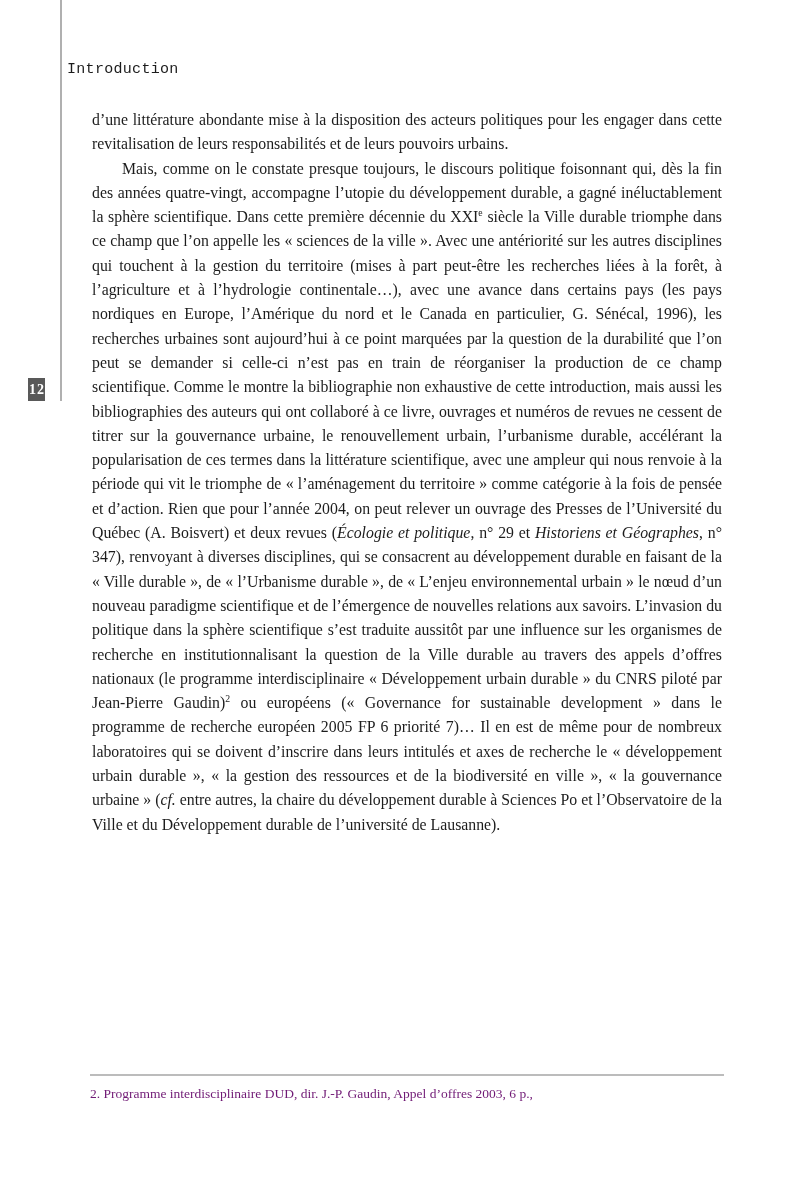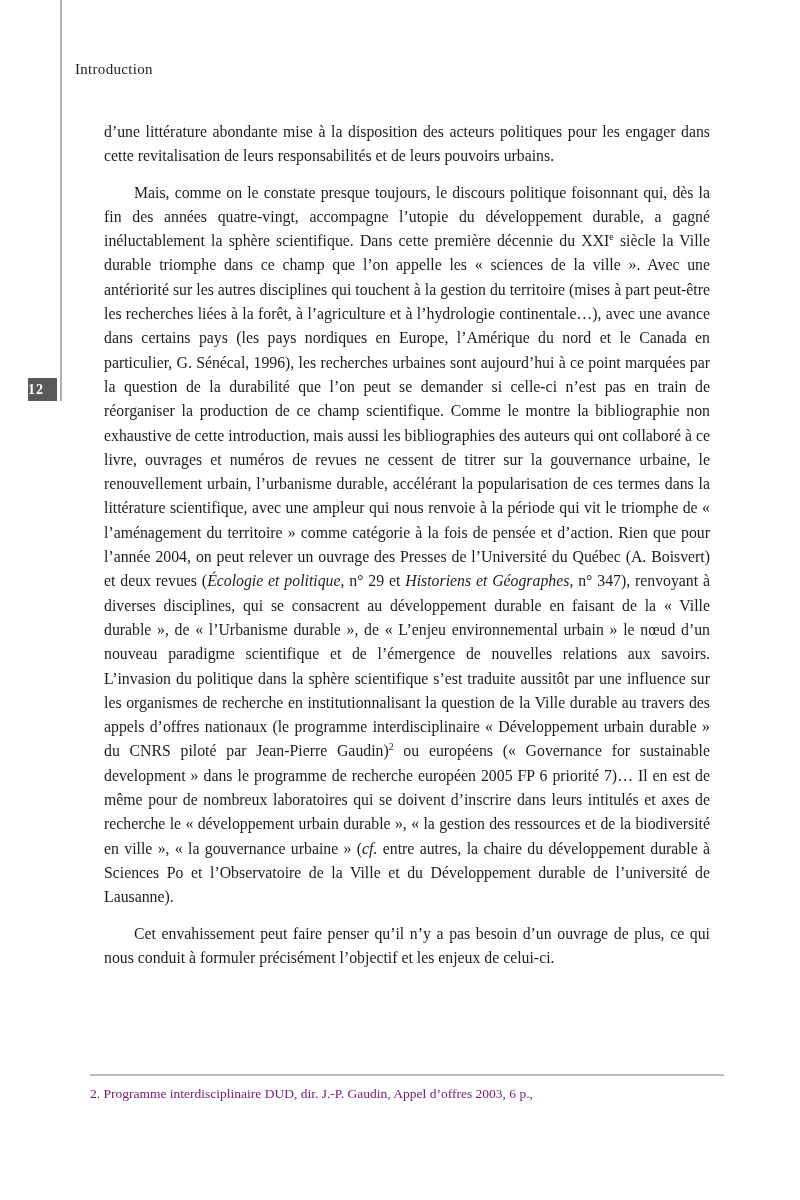--- a/index.html
+++ b/index.html
@@ -18,47 +18,48 @@
     }
     .edge-rule {
       position: absolute;
       left: 60px; top: 0;
       width: 2px; height: 401px;
       background: #b0b0b0;
     }
     .page-num-badge {
       position: absolute;
       left: 28px; top: 378px;
-      width: 29px; height: 23px;
+      width: 17px; height: 23px;
       background: #595959;
       color: #ffffff;
       font-size: 14px;
       font-weight: bold;
-      text-align: left;
+      text-align: right;
       line-height: 23px;
       letter-spacing: 1px;
     }
     .running-header {
       position: absolute;
-      left: 75px; top: 61px;
+      left: 67px; top: 61px;
       font-size: 15px;
       color: #1c1c1c;
       letter-spacing: 0.3px;
+      font-family: Liberation Mono, monospace;
     }
     .text-block {
       position: absolute;
       left: 92px; top: 108px;
       width: 630px;
       color: #1c1c1c;
       font-size: 15.8px;
       line-height: 24.3px;
       text-align: justify;
     }
     .text-block p {
-      margin: 12px;
+      margin: 0;
       padding: 0;
     }
     .text-block p.indent { text-indent: 30px; }
     .text-block em { font-style: italic; }
     .text-block sup {
       font-size: 0.62em;
       line-height: 0;
       vertical-align: super;
     }
     .footnote-area {
@@ -85,21 +86,20 @@
 
   <div class="edge-rule"></div>
 
   <div class="page-num-badge">12</div>
 
   <div class="running-header">Introduction</div>
 
   <div class="text-block">
       <p class=""><span>d’une littérature abondante mise à la disposition des acteurs politiques pour les engager dans cette revitalisation de leurs responsabilités et de leurs pouvoirs urbains.</span></p>
       <p class="indent"><span>Mais, comme on le constate presque toujours, le discours politique foisonnant qui, dès la fin des années quatre-vingt, accompagne l’utopie du développement durable, a gagné inéluctablement la sphère scientifique. Dans cette première décennie du XXI</span><sup>e</sup><span> siècle la Ville durable triomphe dans ce champ que l’on appelle les « sciences de la ville ». Avec une antériorité sur les autres disciplines qui touchent à la gestion du territoire (mises à part peut-être les recherches liées à la forêt, à l’agriculture et à l’hydrologie continentale…), avec une avance dans certains pays (les pays nordiques en Europe, l’Amérique du nord et le Canada en particulier, G. Sénécal, 1996), les recherches urbaines sont aujourd’hui à ce point marquées par la question de la durabilité que l’on peut se demander si celle-ci n’est pas en train de réorganiser la production de ce champ scientifique. Comme le montre la bibliographie non exhaustive de cette introduction, mais aussi les bibliographies des auteurs qui ont collaboré à ce livre, ouvrages et numéros de revues ne cessent de titrer sur la gouvernance urbaine, le renouvellement urbain, l’urbanisme durable, accélérant la popularisation de ces termes dans la littérature scientifique, avec une ampleur qui nous renvoie à la période qui vit le triomphe de « l’aménagement du territoire » comme catégorie à la fois de pensée et d’action. Rien que pour l’année 2004, on peut relever un ouvrage des Presses de l’Université du Québec (A. Boisvert) et deux revues (</span><em>Écologie et politique</em><span>, n° 29 et </span><em>Historiens et Géographes</em><span>, n° 347), renvoyant à diverses disciplines, qui se consacrent au développement durable en faisant de la « Ville durable », de « l’Urbanisme durable », de « L’enjeu environnemental urbain » le nœud d’un nouveau paradigme scientifique et de l’émergence de nouvelles relations aux savoirs. L’invasion du politique dans la sphère scientifique s’est traduite aussitôt par une influence sur les organismes de recherche en institutionnalisant la question de la Ville durable au travers des appels d’offres nationaux (le programme interdisciplinaire « Développement urbain durable » du CNRS piloté par Jean-Pierre Gaudin)</span><sup>2</sup><span> ou européens (« Governance for sustainable development » dans le programme de recherche européen 2005 FP 6 priorité 7)… Il en est de même pour de nombreux laboratoires qui se doivent d’inscrire dans leurs intitulés et axes de recherche le « développement urbain durable », « la gestion des ressources et de la biodiversité en ville », « la gouvernance urbaine » (</span><em>cf.</em><span> entre autres, la chaire du développement durable à Sciences Po et l’Observatoire de la Ville et du Développement durable de l’université de Lausanne).</span></p>
-      <p class="indent"><span>Cet envahissement peut faire penser qu’il n’y a pas besoin d’un ouvrage de plus, ce qui nous conduit à formuler précisément l’objectif et les enjeux de celui-ci.</span></p>
     </div>
 
   <div class="footnote-area">
     <div class="footnote-rule"></div>
     <div class="footnote-line">2. Programme interdisciplinaire DUD, dir. J.-P. Gaudin, Appel d’offres 2003, 6 p.,</div>
   </div>
 
 </div>
 
 </body></html>

